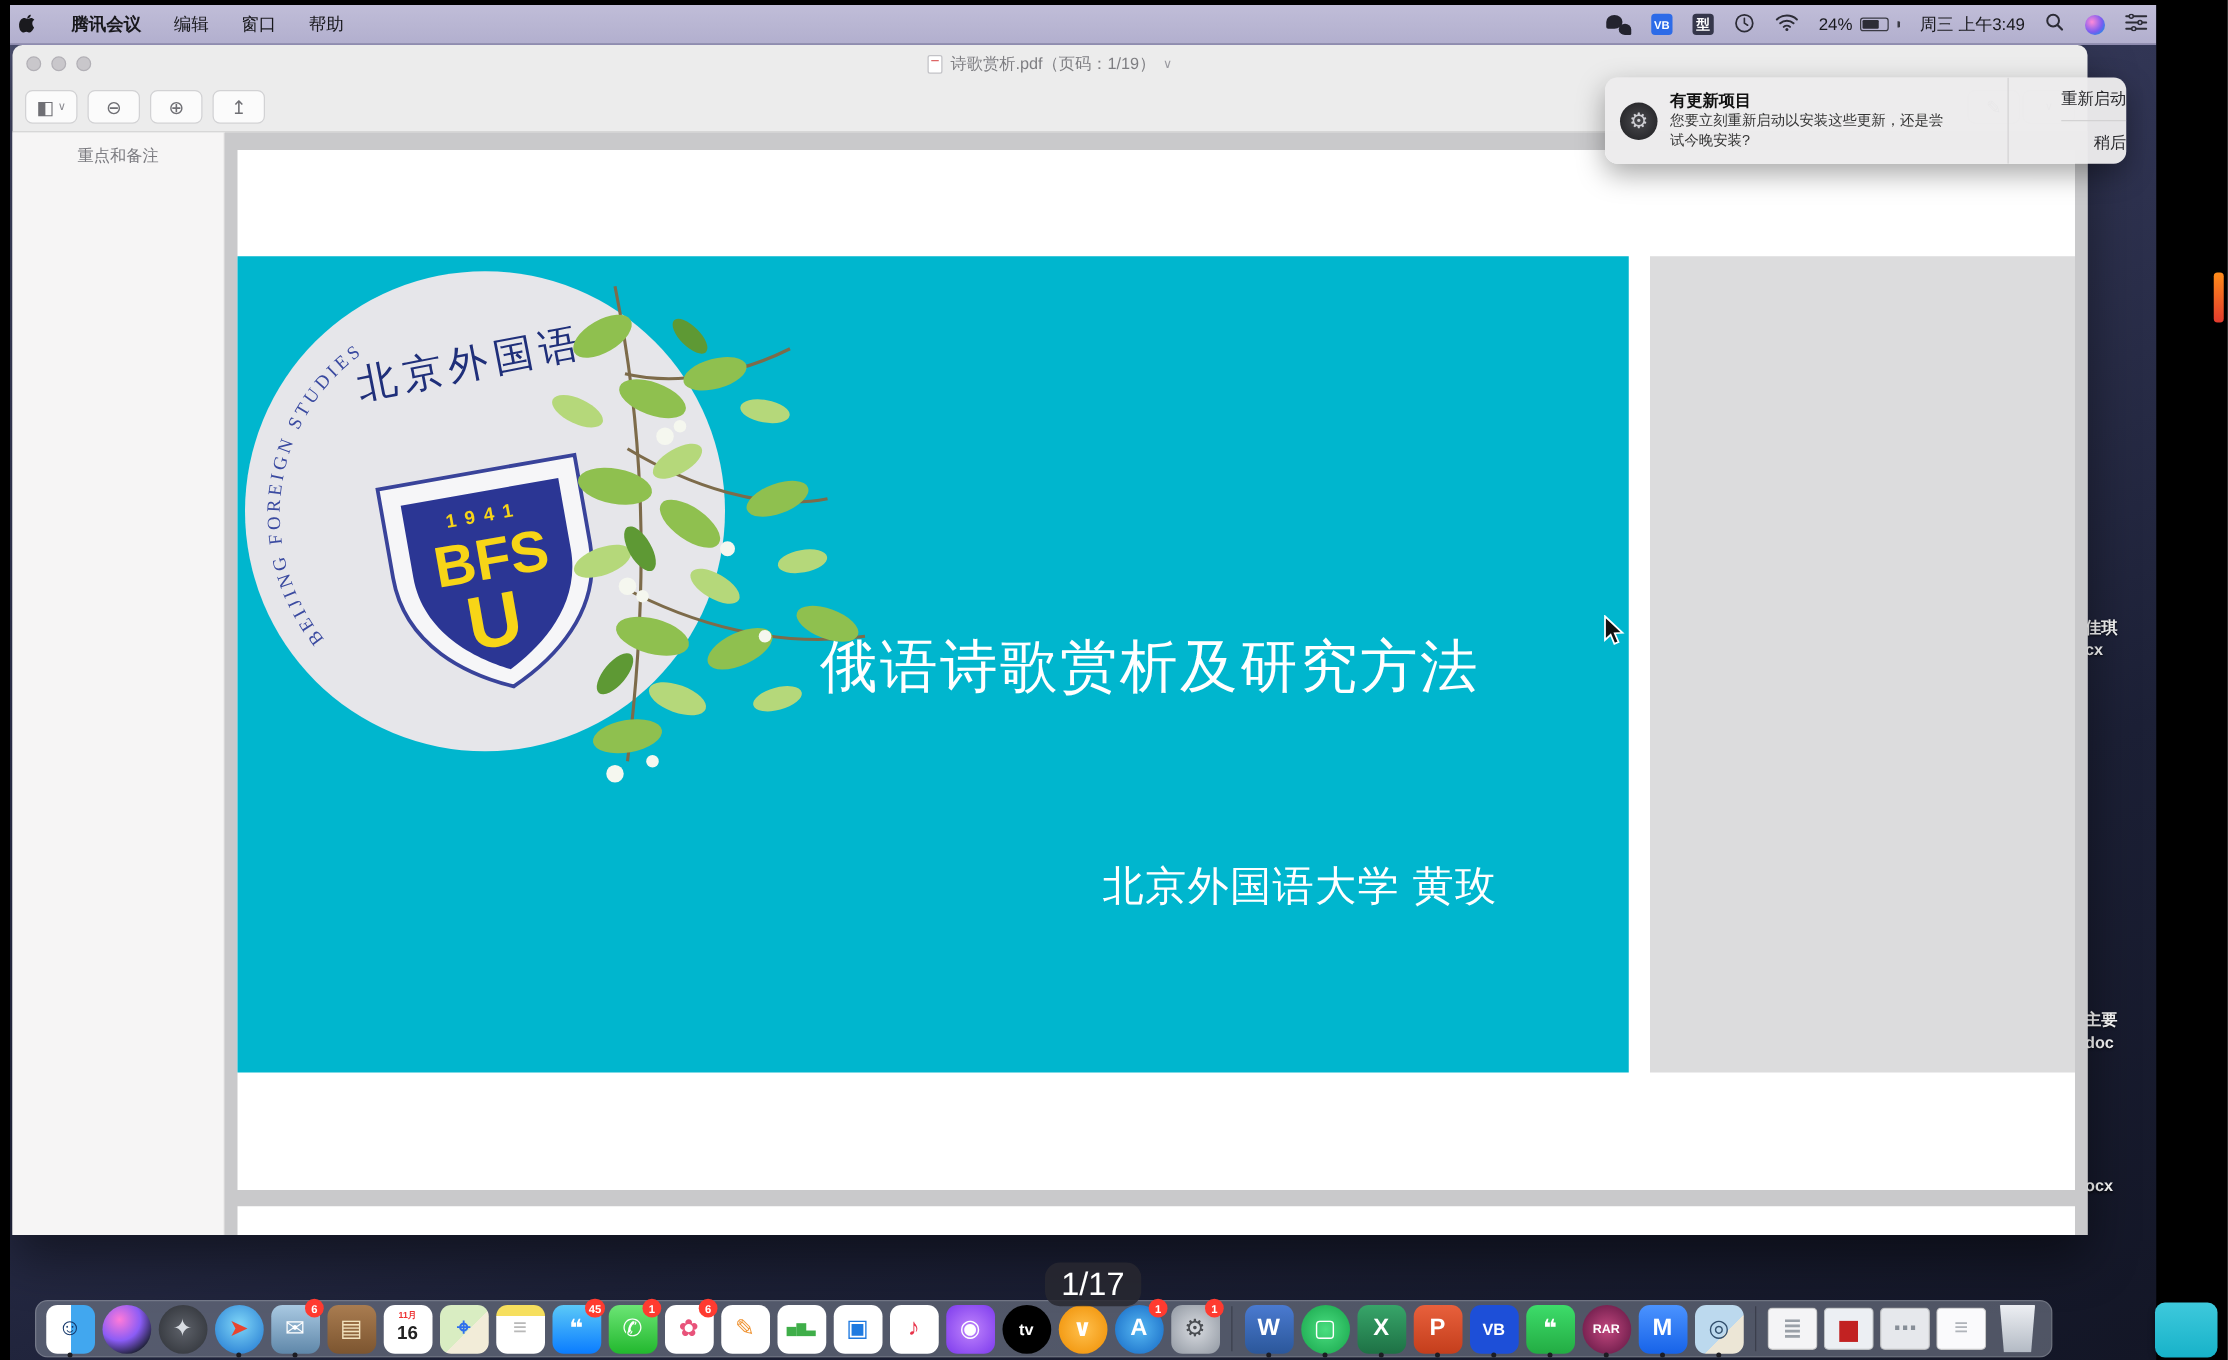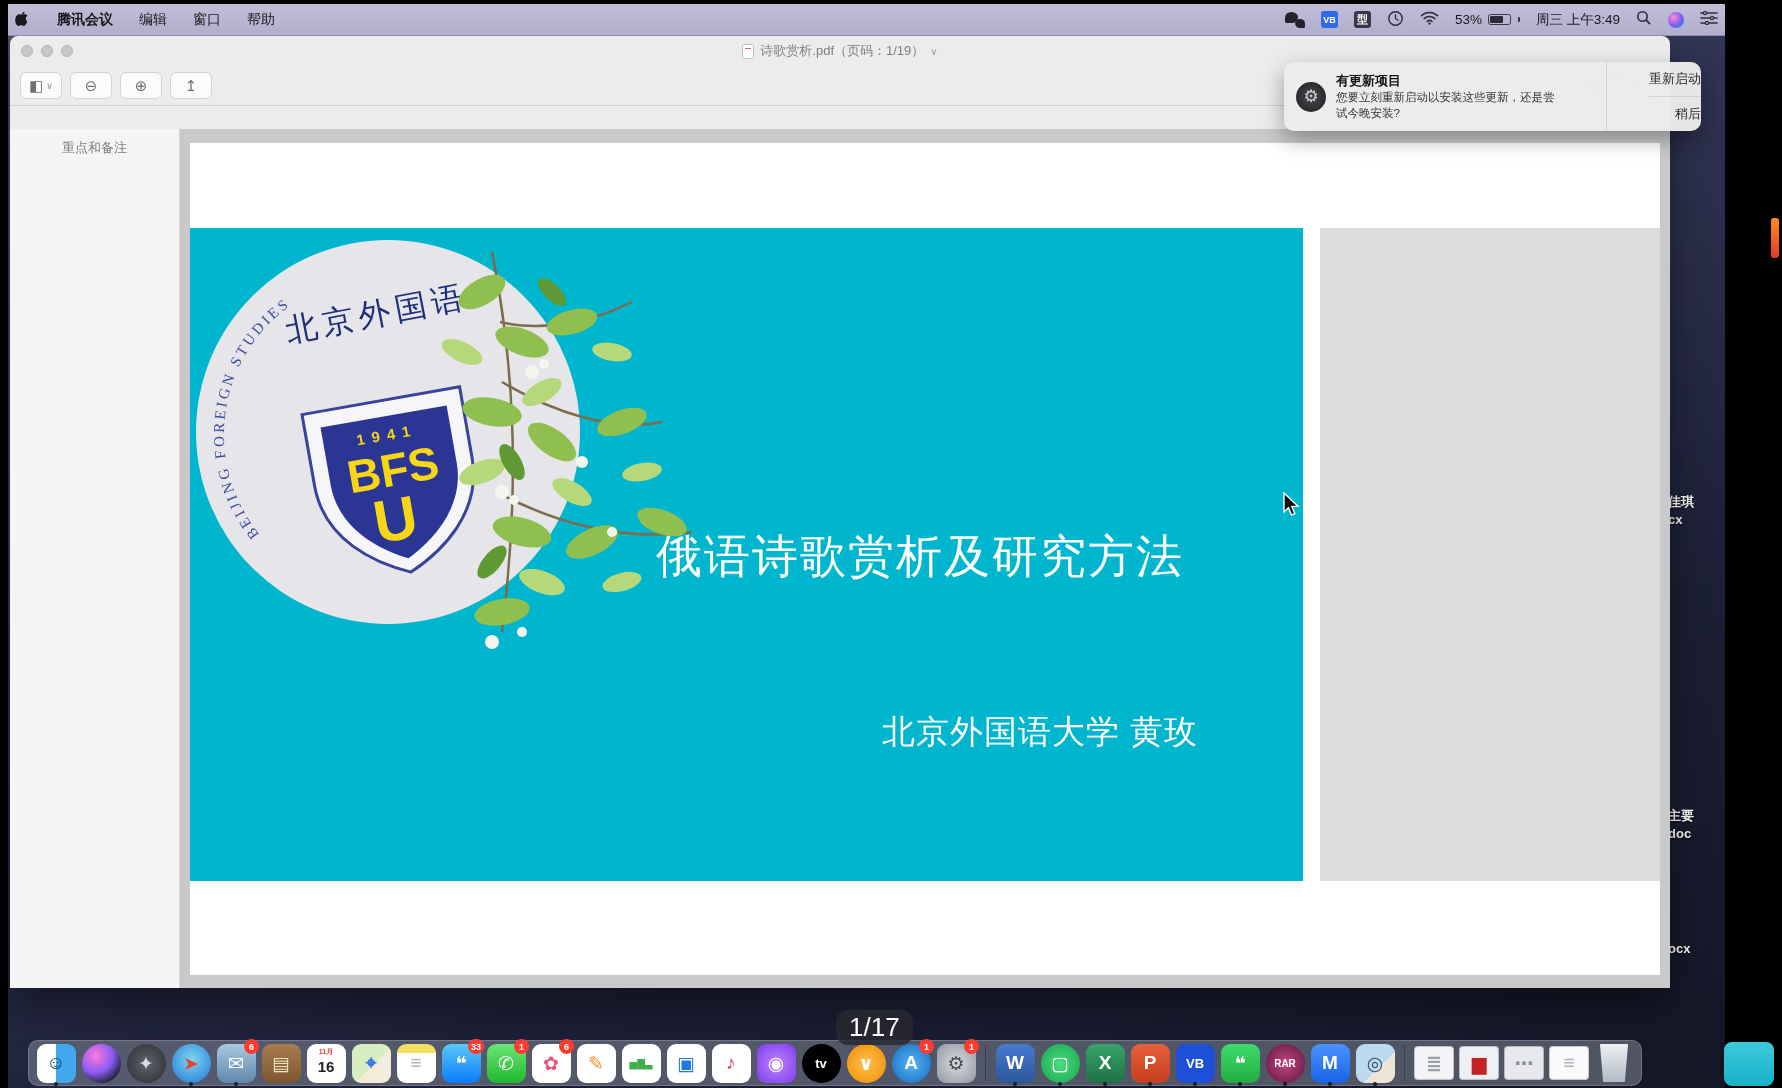--- a/index.html
+++ b/index.html
@@ -46,21 +46,21 @@
     color:#7e7e82;font-size:13px;}
   .doc-ico{width:12px;height:15px;background:#fff;border:1px solid #c2c2c6;border-radius:2px;position:relative;}
   .doc-ico i{position:absolute;left:2px;right:2px;top:3px;height:1.5px;background:#d66;display:block;}
   .title-chev{color:#9a9aa0;font-size:10px;}
   .toolbar{height:40px;display:flex;align-items:center;padding:0 10px;gap:8px;
     border-bottom:1px solid #cfcfcf;flex:0 0 auto;}
   .tb-btn{height:27px;min-width:42px;border:1px solid #d2d2d4;border-radius:6px;background:#fbfbfb;
     display:flex;align-items:center;justify-content:center;color:#6f6f74;font-size:15px;gap:3px;padding:0 8px;}
   .tb-btn .small{font-size:9px;color:#8a8a90;}
   .tb-right{margin-left:auto;display:flex;gap:2px;}
-  .win-body{flex:1;display:flex;min-height:0;margin-top:23px;}
+  .win-body{flex:1;display:flex;min-height:0;}
   .sidebar{width:170px;background:#f6f5f5;border-right:1px solid #d8d7d8;flex:0 0 auto;}
   .sidebar-header{margin-top:10px;text-align:center;color:#7b7b80;font-size:13px;}
   .content{flex:1;background:#c9c9cb;display:flex;flex-direction:column;overflow:hidden;}
   .pdf-page{position:relative;margin:14px 10px 0 10px;height:832px;background:#fff;flex:0 0 auto;}
   .page-gap{height:13px;flex:0 0 auto;}
   .pdf-page2{margin:0 10px;background:#fff;flex:1;}
 
   
   .slide{position:absolute;left:0;top:85px;width:1113px;height:653px;overflow:hidden;}
   .notes-panel{position:absolute;left:1130px;right:0;top:85px;height:653px;background:#dcdcdd;}
@@ -148,21 +148,21 @@
               <path d="M8.5 4.6v3.9l2.6 1.7" fill="none" stroke="#2c2c36" stroke-width="1.3" stroke-linecap="round"></path>
             </svg>
         </span>
         <span>
           <svg width="19" height="14" viewBox="0 0 19 14">
               <path d="M1.5 4.6C6 .4 13 .4 17.5 4.6M4.2 7.6c3-2.8 7.6-2.8 10.6 0M7 10.5c1.4-1.3 3.6-1.3 5 0" fill="none" stroke="#2c2c36" stroke-width="1.6" stroke-linecap="round"></path>
               <circle cx="9.5" cy="12.6" r="1.2" fill="#2c2c36"></circle>
             </svg>
         </span>
         <span class="battery">
-          <span>53%</span>
+          <span>24%</span>
           <span class="bat-shell">
               <i></i>
             </span>
           <span class="bat-tip"></span>
         </span>
         <span class="clock">周三 上午3:49</span>
         <span>
           <svg width="16" height="16" viewBox="0 0 16 16">
               <circle cx="6.5" cy="6.5" r="4.7" fill="none" stroke="#2c2c36" stroke-width="1.6"></circle>
               <path d="M10.2 10.2l3.4 3.4" stroke="#2c2c36" stroke-width="1.8" stroke-linecap="round"></path>
@@ -383,21 +383,21 @@
         </span>
         <span class="d-item">
           <span class="d-icon " style="background: linear-gradient(rgb(246, 223, 94) 0px, rgb(246, 223, 94) 22%, rgb(255, 255, 255) 22%); color: rgb(185, 185, 185);">
             <span style="font-size: 19px;">≡</span>
           </span>
         </span>
         <span class="d-item">
           <span class="d-icon " style="background: linear-gradient(rgb(91, 201, 248), rgb(10, 124, 255)); color: rgb(255, 255, 255);">
             <span style="font-size: 19px;">❝</span>
           </span>
-          <span class="d-badge">33</span>
+          <span class="d-badge">45</span>
         </span>
         <span class="d-item">
           <span class="d-icon " style="background: linear-gradient(rgb(108, 229, 117), rgb(34, 184, 46)); color: rgb(255, 255, 255);">
             <span style="font-size: 19px;">✆</span>
           </span>
           <span class="d-badge">1</span>
         </span>
         <span class="d-item">
           <span class="d-icon " style="background: rgb(255, 255, 255); color: rgb(232, 83, 122);">
             <span style="font-size: 19px;">✿</span>

